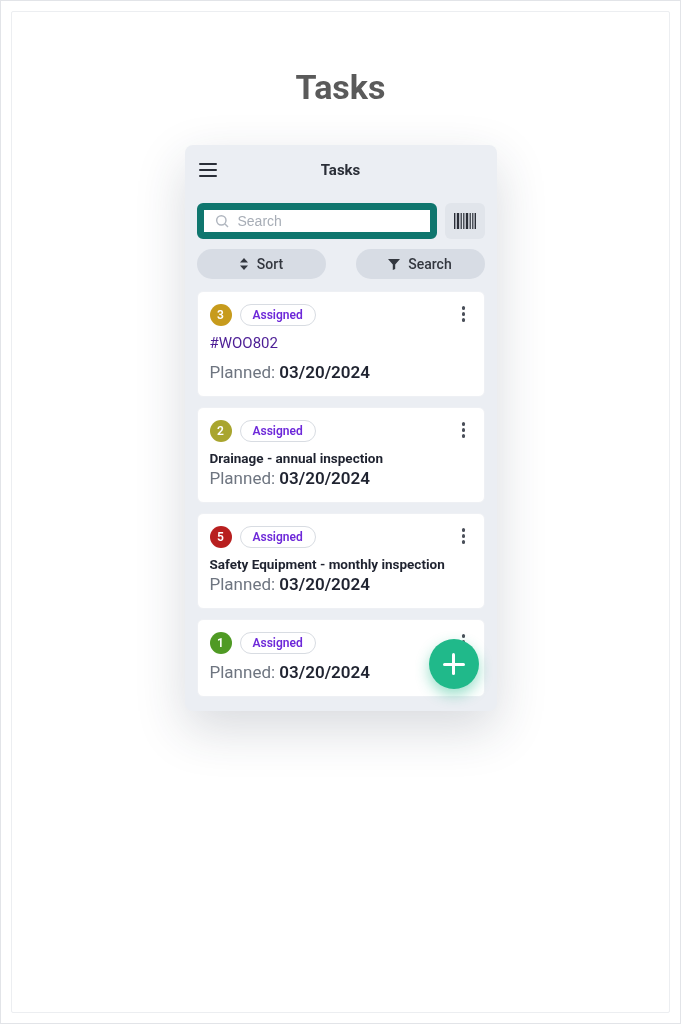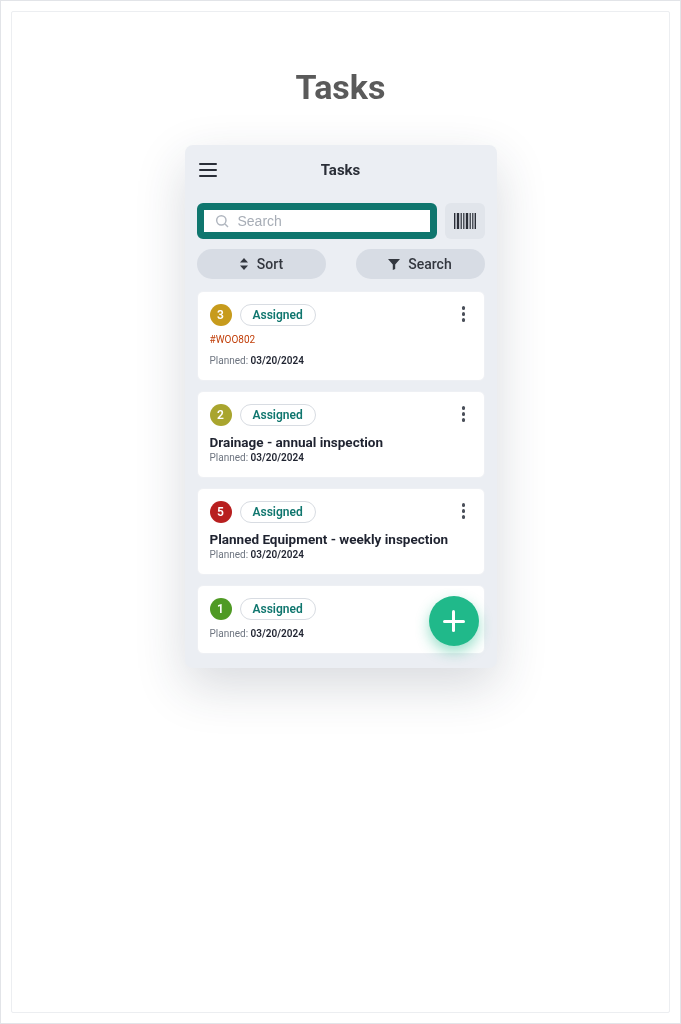--- a/index.html
+++ b/index.html
@@ -174,36 +174,36 @@
     font-size: 12px;
     font-weight: 600;
     display: flex; align-items: center; justify-content: center;
   }
   .status-chip {
     border: 1px solid #d8dce2;
     border-radius: 14px;
     padding: 3px 12px;
     font-size: 12px;
     font-weight: 600;
-    color: #0f766e;
+    color: #6d28d9;
     background: #fff;
   }
   .card-title {
     font-size: 13.5px;
     font-weight: 700;
     color: #1f2330;
     margin-bottom: 2px;
   }
   .card-id {
-    font-size: 10px;
-    color: #c2410c;
+    font-size: 15px;
+    color: #4c1d95;
     margin-bottom: 10px;
   }
   .card-planned {
-    font-size: 10px;
+    font-size: 17px;
     color: #6e7580;
   }
   .card-planned .date {
     color: #1f2330;
     font-weight: 600;
   }
   .card-kebab {
     position: absolute;
     top: 12px; right: 10px;
     width: 20px; height: 20px;
@@ -318,21 +318,21 @@
             <div class="card-planned"><span>Planned: </span><span class="date">03/20/2024</span></div>
           </div>
           <div class="card">
             <div class="card-top">
               <div class="priority-badge" style="background: rgb(184, 31, 31);">5</div>
               <div class="status-chip">Assigned</div>
             </div>
             <div class="card-kebab">
               <div class="kebab-dot"></div>
             </div>
-            <div class="card-title">Planned Equipment - weekly inspection</div>
+            <div class="card-title">Safety Equipment - monthly inspection</div>
             <div class="card-planned"><span>Planned: </span><span class="date">03/20/2024</span></div>
           </div>
           <div class="card">
             <div class="card-top">
               <div class="priority-badge" style="background: rgb(79, 154, 36);">1</div>
               <div class="status-chip">Assigned</div>
             </div>
             <div class="card-kebab">
               <div class="kebab-dot"></div>
             </div>

